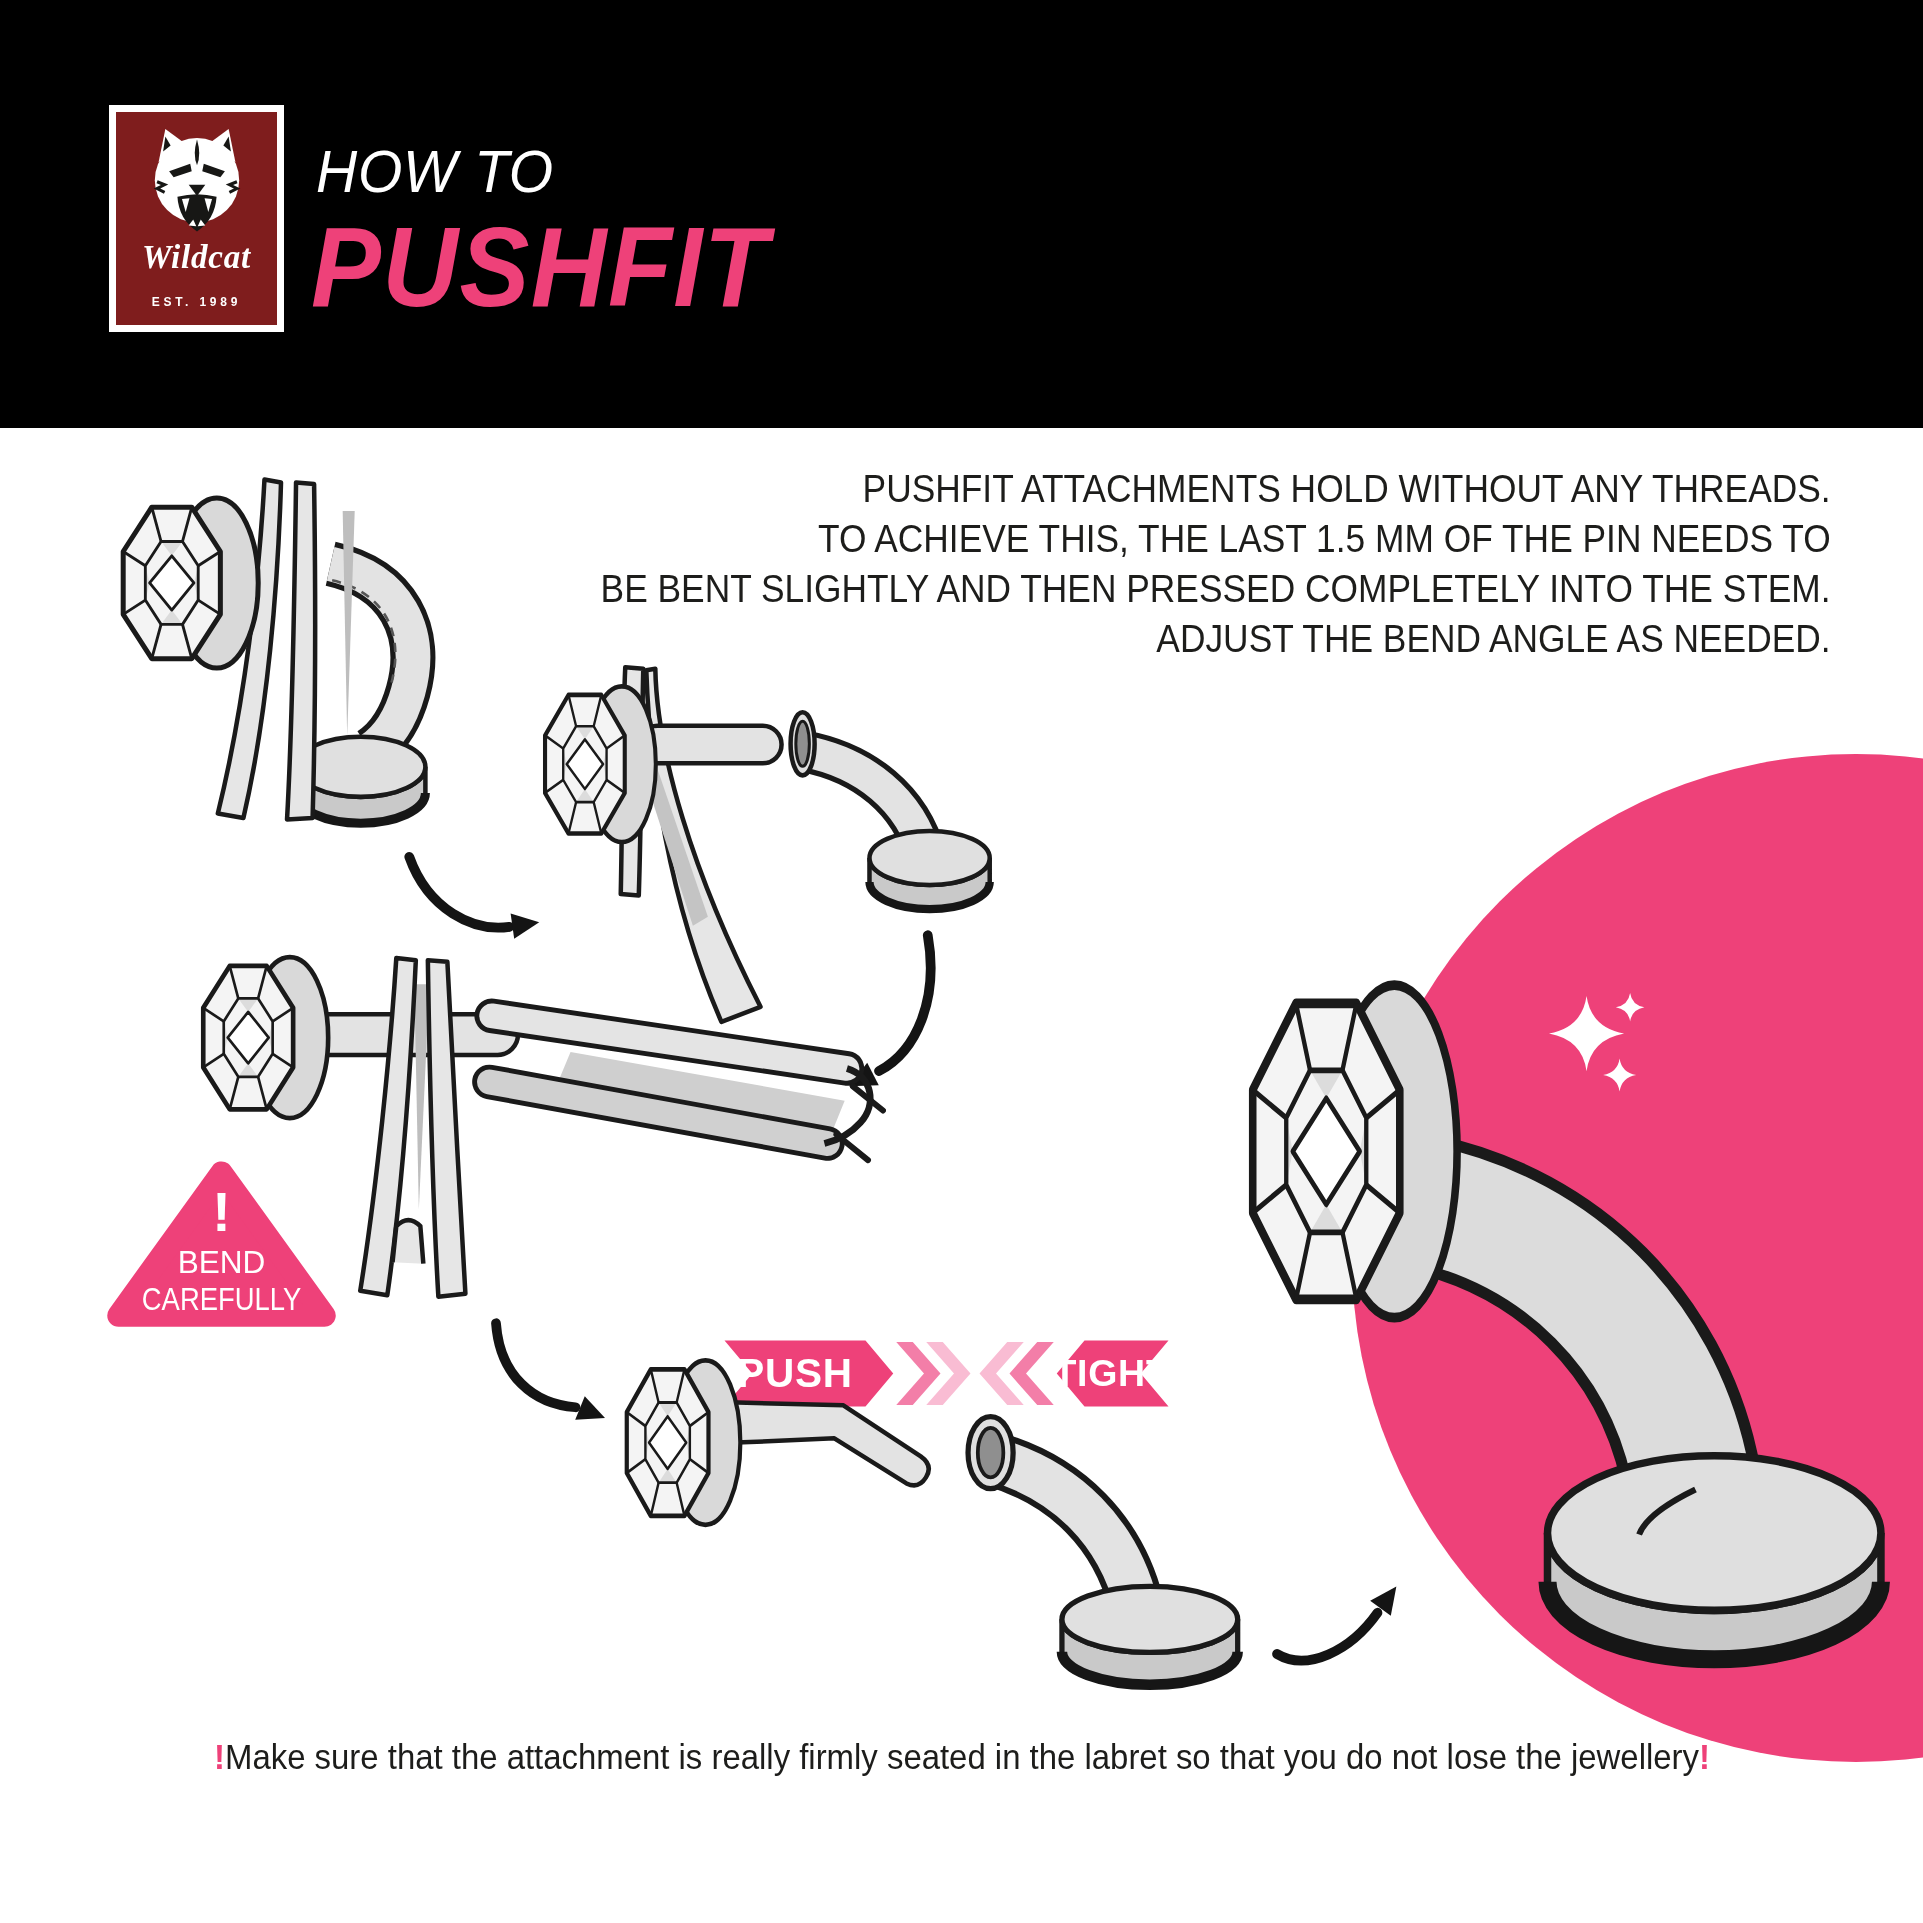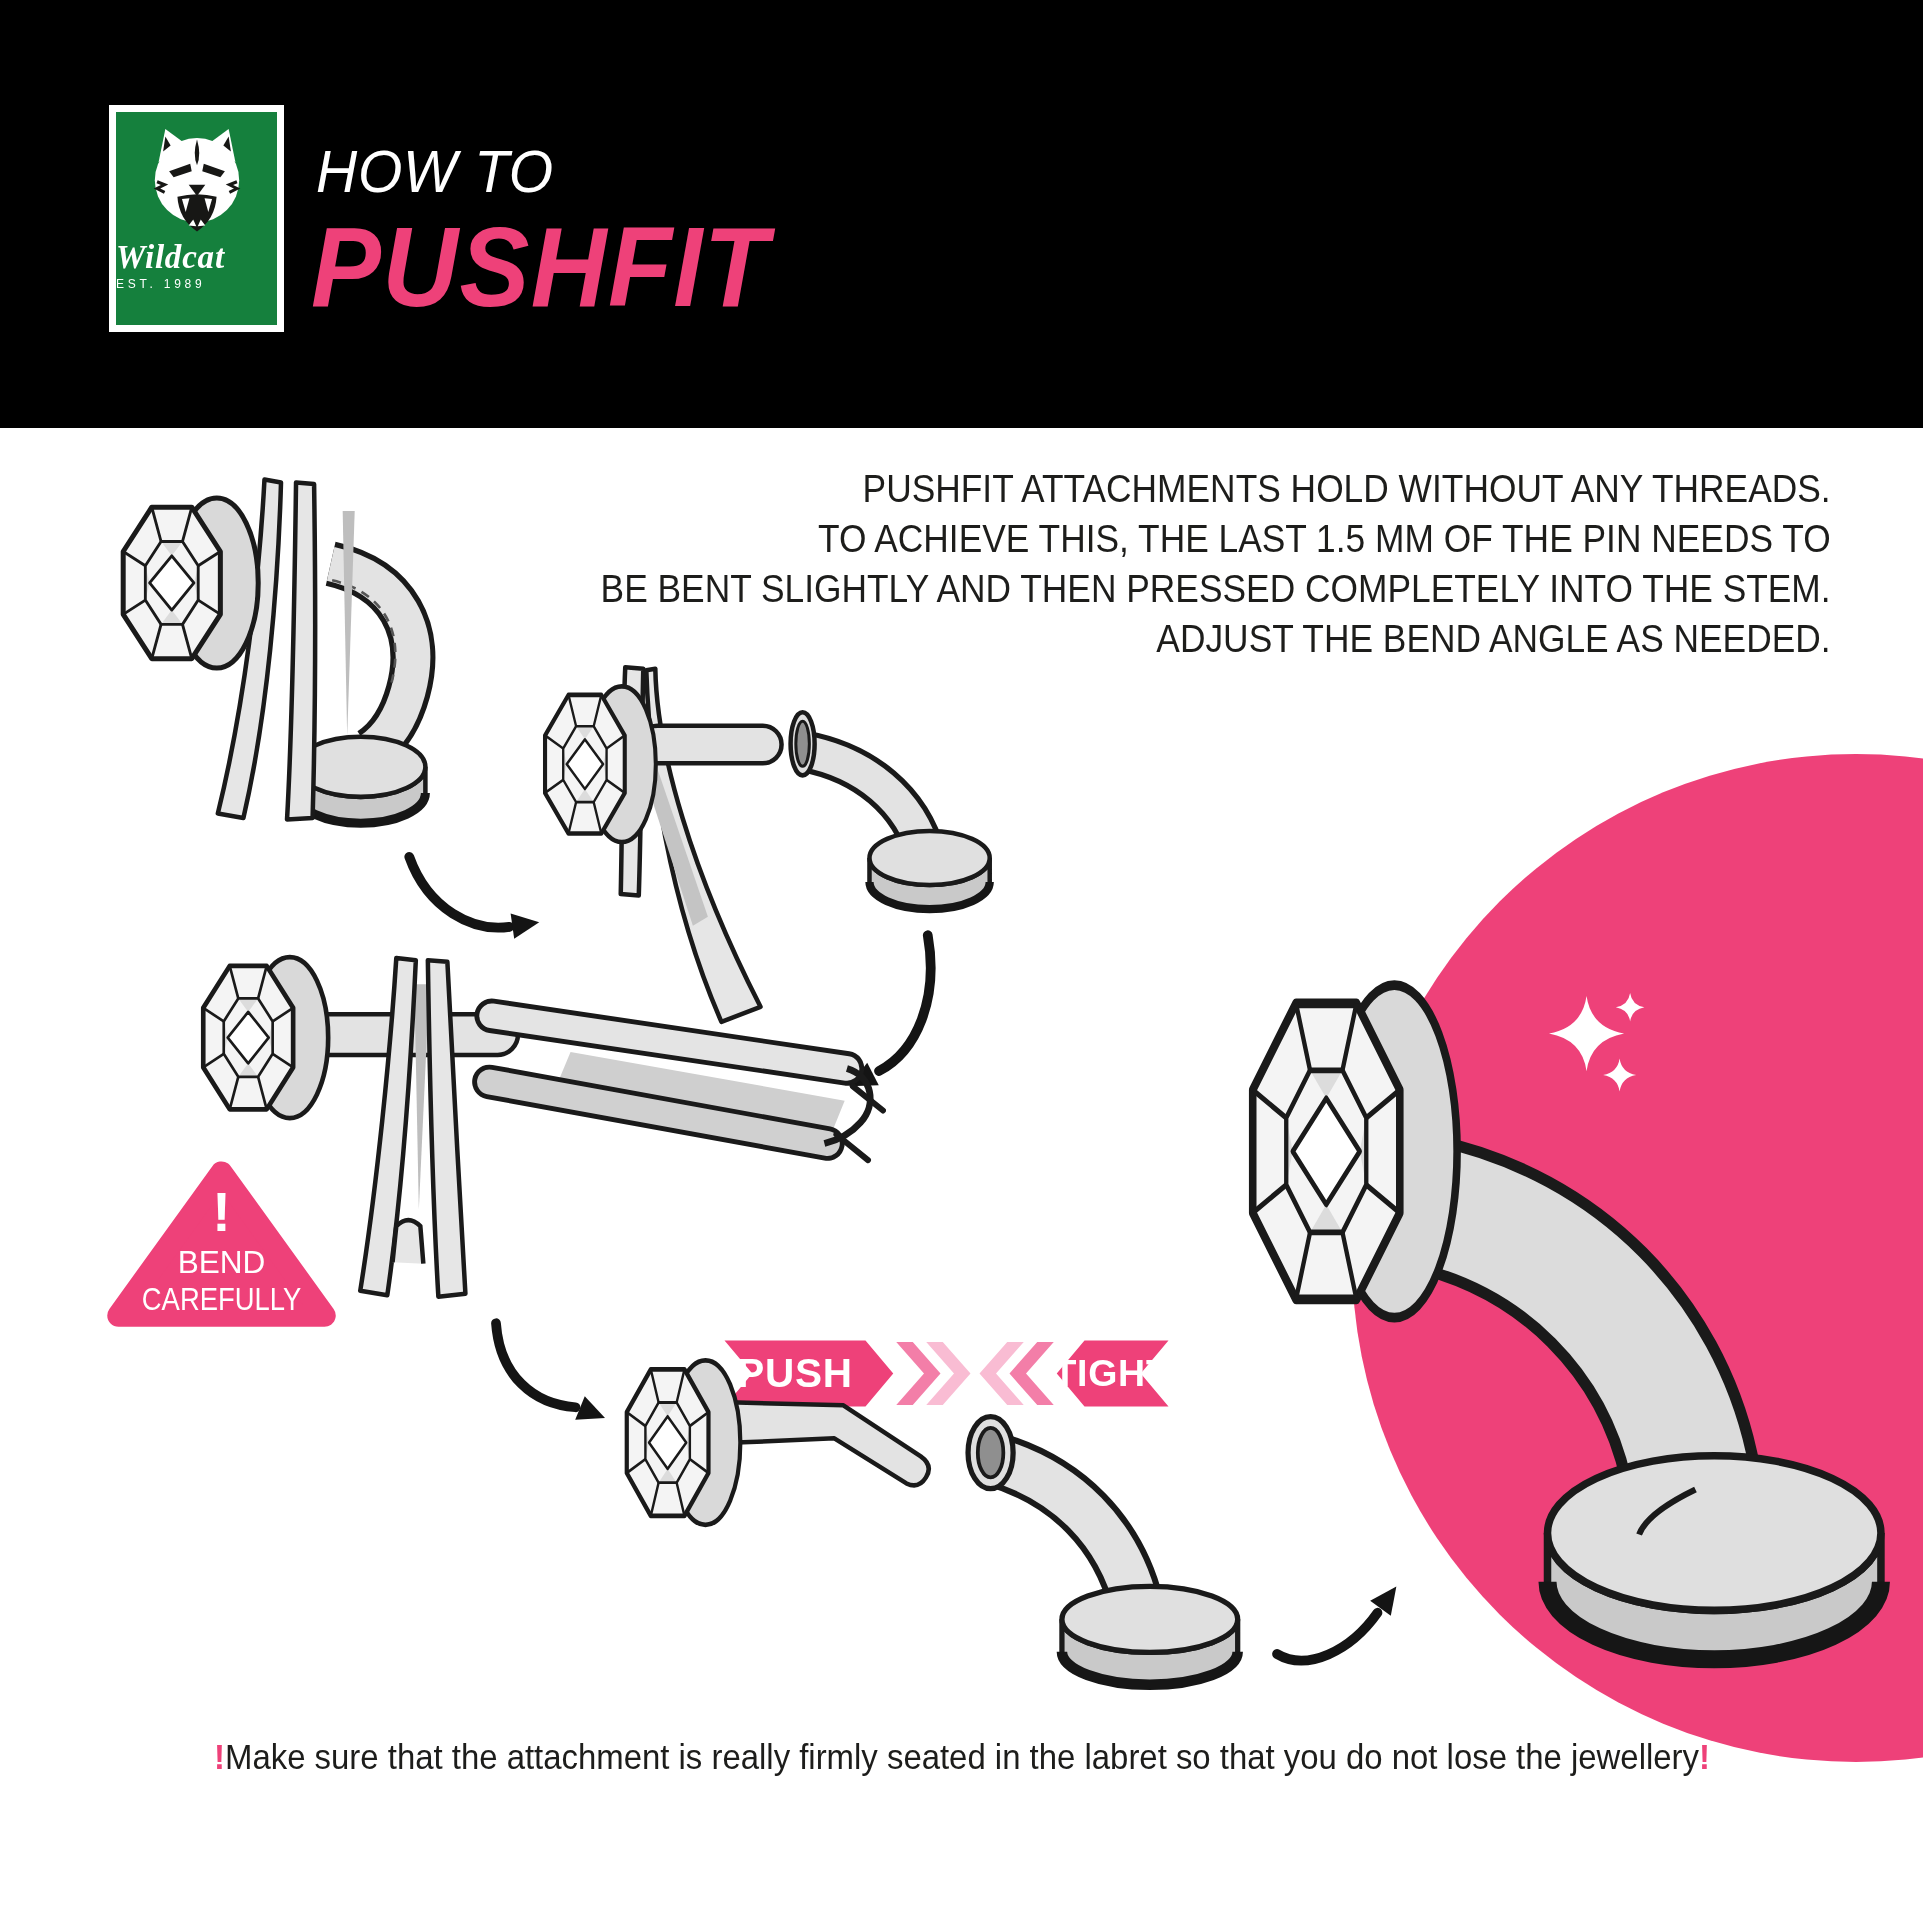--- a/index.html
+++ b/index.html
@@ -1,25 +1,25 @@
 <!DOCTYPE html>
 <html style="font-size:12px"><head>
 <meta charset="utf-8">
 <style>
   html,body{margin:0;padding:0;background:#ffffff;}
   #canvas{position:relative;width:1924px;height:1924px;overflow:hidden;background:#ffffff;
           font-family:"Liberation Sans", sans-serif;}
   
   #header{position:absolute;left:0;top:0;width:1924px;height:428px;background:#000000;}
-  #logo-box{position:absolute;left:109px;top:105px;width:175px;height:227px;background:#15803d;
-            border:7.5px solid #ffffff;box-sizing:border-box;}
+  #logo-box{position:absolute;left:109px;top:105px;width:175px;height:227px;background:#7f1d1d;
+            border:7.5px solid #ffffff;box-sizing:border-box;text-align:center;}
   #logo-cat{display:block;margin:13.5px auto 0 auto;}
   #logo-word{color:#ffffff;font-family:"Liberation Serif", serif;font-style:italic;font-weight:bold;
              font-size:33px;line-height:36px;letter-spacing:0.8px;}
-  #logo-est{color:#ffffff;font-size:12px;letter-spacing:3.8px;margin-top:2px;font-weight:normal;}
+  #logo-est{color:#ffffff;font-size:12px;letter-spacing:3.8px;margin-top:20px;font-weight:bold;}
   .howto{position:absolute;left:316px;top:137px;color:#ffffff;font-size:60px;font-style:italic;
          font-weight:500;letter-spacing:0.8px;transform:scaleX(.95);transform-origin:left top;white-space:nowrap;}
   .pushfit{position:absolute;left:311px;top:201px;color:#EE4179;font-size:114px;font-style:italic;
            font-weight:bold;letter-spacing:1.5px;transform:scaleX(.92);transform-origin:left top;white-space:nowrap;}
   
   #intro{position:absolute;right:93px;top:464px;text-align:right;color:#1d1d1b;
          font-size:38px;line-height:50px;font-weight:500;transform:scaleX(.93);transform-origin:right top;
          white-space:nowrap;}
   
   #pink-circle{position:absolute;left:1352px;top:754px;width:1008px;height:1008px;border-radius:50%;

